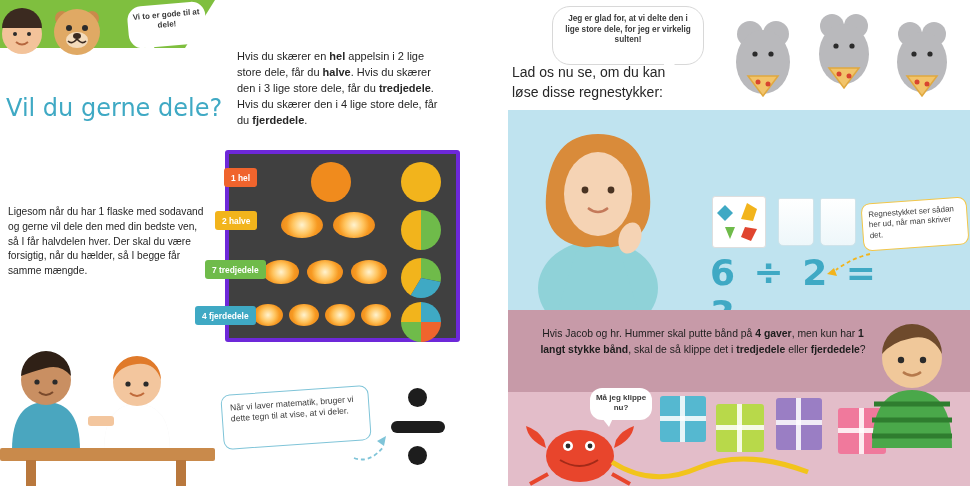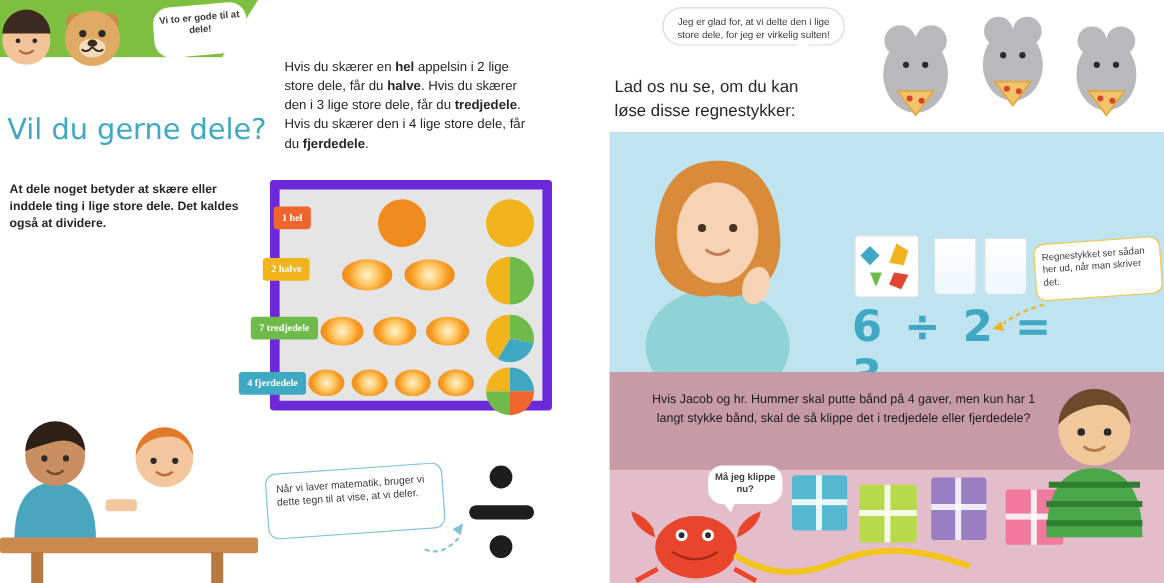--- a/index.html
+++ b/index.html
@@ -51,21 +51,21 @@
 
   .top-text {
     position:absolute; left:237px; top:48px; width:212px;
     font-size:11px; line-height:1.46; color:#262626;
   }
   .top-text b { font-weight:bold; }
 
   
   .board {
     position:absolute; left:225px; top:150px; width:235px; height:192px;
-    background:#e5e5e5; border:8px solid #6d28d9; border-radius:3px;font-family:Liberation Serif, serif;
+    background:#404040; border:4px solid #6d28d9; border-radius:3px;
   }
   .board-inner { position:absolute; inset:0; }
 
   .tag {
     position:absolute; height:19px; border-radius:3px;
     color:#ffffff; font-size:8.4px; font-weight:bold;
     display:flex; align-items:center; padding:0 7px;
     white-space:nowrap;
   }
   .tag-1 { left:-5px; top:14px; background:#f0642d; }
@@ -95,24 +95,24 @@
 
   
   .kids-scene { position:absolute; left:0; top:320px; width:215px; height:166px; }
   .table-top { position:absolute; left:0; top:128px; width:215px; height:13px; background:#c98a4b; border-radius:2px; }
   .table-leg { position:absolute; width:10px; height:40px; background:#b9783d; top:140px; }
 
   
   .right-page { position:absolute; left:490px; top:0; width:480px; height:486px; background:#ffffff; }
 
   .speech-mouse {
-    position:absolute; left:62px; top:6px; width:152px; height:32px;
+    position:absolute; left:62px; top:6px; width:152px; height:59px;
     background:#ffffff; border:1.4px solid #d8d8d8; border-radius:18px;
     font-size:8.2px; line-height:1.3; color:#3b3b3b; text-align:center;
-    padding:7px 8px; font-weight:normal;
+    padding:7px 8px; font-weight:bold;
   }
   .speech-mouse:after{
     content:""; position:absolute; left:110px; bottom:-8px;
     border-left:4px solid transparent; border-right:10px solid transparent;
     border-top:10px solid #ffffff;
   }
   .intro-right {
     position:absolute; left:22px; top:62px; width:160px;
     font-size:14px; line-height:1.45; color:#262626;
   }
@@ -154,21 +154,21 @@
   .glass {
     position:absolute; width:36px; height:48px;
     background:linear-gradient(#ffffff,#eef7fa);
     border:1px solid #cfe3ea; border-radius:2px 2px 5px 5px;
   }
 
   .jacob-text {
     position:absolute; left:48px; top:326px; width:330px;
     font-size:10.4px; line-height:1.5; color:#1d1d1d; text-align:center;
   }
-  .jacob-text b { font-weight:normal; }
+  .jacob-text b { font-weight:bold; }
 
   .bubble-crab {
     position:absolute; left:100px; top:388px; width:62px; height:32px;
     background:#ffffff; border-radius:12px;
     font-size:8px; line-height:1.25; color:#3b3b3b; text-align:center;
     padding:5px 4px; font-weight:bold;
   }
   .bubble-crab:after{
     content:""; position:absolute; left:12px; bottom:-7px;
     border-left:7px solid transparent; border-right:4px solid transparent;
@@ -203,21 +203,21 @@
       <ellipse cx="77" cy="40" rx="11" ry="8" fill="#f4dcbc"></ellipse>
       <ellipse cx="77" cy="36" rx="4" ry="3" fill="#3a2a20"></ellipse>
       <path d="M77 39 q-5 6 -9 2 M77 39 q5 6 9 2" stroke="#3a2a20" stroke-width="1.6" fill="none"></path>
     </svg>
 
     <div class="banner-bubble">
       <span>Vi to er gode til at dele!</span>
     </div>
 
     <div class="title">Vil du gerne dele?</div>
-    <div class="lead">At dele noget betyder at skære eller inddele ting i lige store dele. Det kaldes også at dividere.</div>
+    <div class="body-left">Ligesom når du har 1 flaske med sodavand og gerne vil dele den med din bedste ven, så I får halvdelen hver. Der skal du være forsigtig, når du hælder, så I begge får samme mængde.</div>
 
     <div class="top-text">
       <span>Hvis du skærer en </span><b>hel</b><span> appelsin i 2 lige store dele, får du </span><b>halve</b><span>. Hvis du skærer den i 3 lige store dele, får du </span><b>tredjedele</b><span>. Hvis du skærer den i 4 lige store dele, får du </span><b>fjerdedele</b><span>.</span>
     </div>
 
     <div class="board">
       <div class="board-inner">
 
         <div class="orange" style="left:82px; top:8px; width:40px; height:40px;"></div>
         <div class="circ-disc" style="left:172px; top:8px; width:40px; height:40px; background:#f2b41c;"></div>

